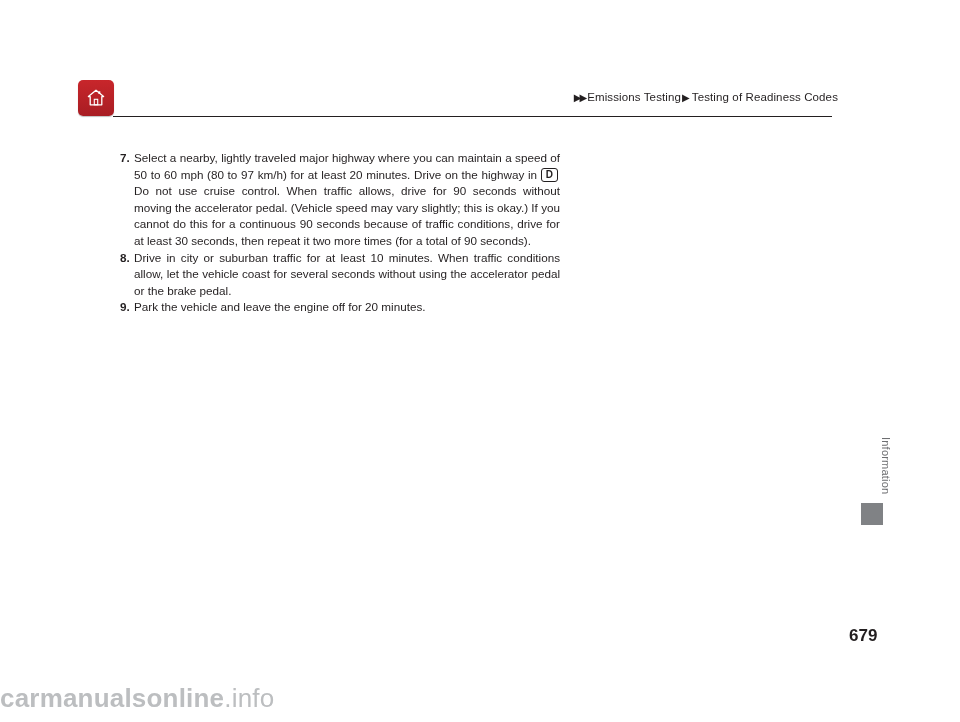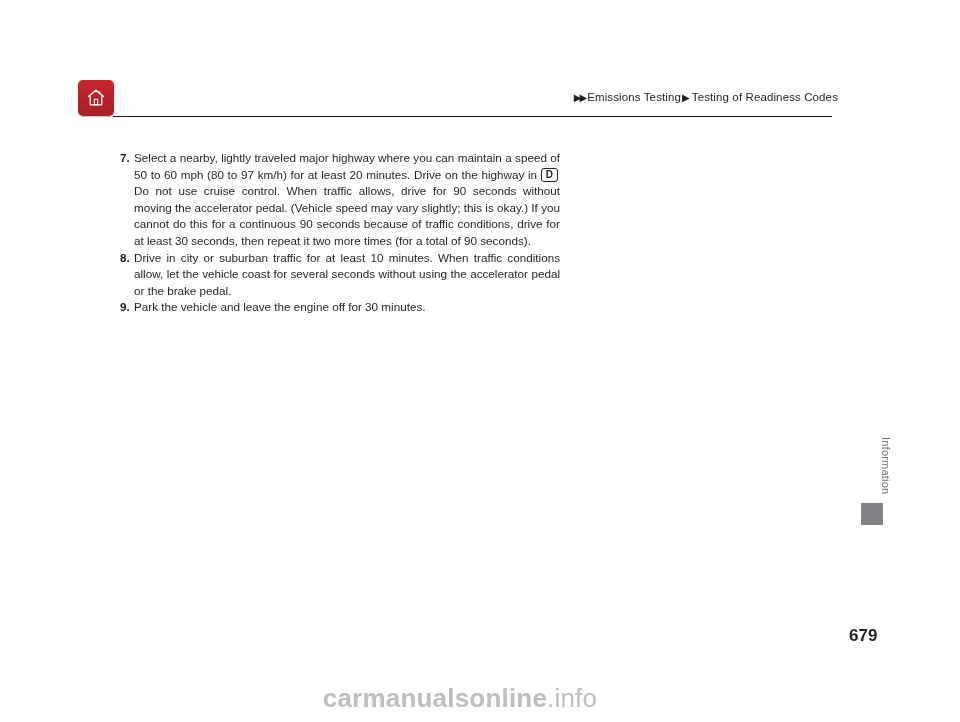--- a/index.html
+++ b/index.html
@@ -137,21 +137,21 @@
     color: #231f20;
     margin-top: 14px;
   }
 
   
   .watermark {
     position: absolute;
     left: 0;
     bottom: 8px;
     width: 920px;
-    text-align: center;
+    text-align: left;
     font-size: 26px;
     color: #bcbec0;
     letter-spacing: 0.2px;
   }
   .watermark .b { font-weight: bold; color: #bcbec0; }
 </style>
 </head>
 <body>
 
 <div class="page">
@@ -174,21 +174,21 @@
 
     <p class="step step-7">
       <span class="num">7.</span><span>Select a nearby, lightly traveled major highway where you can maintain a speed of 50 to 60 mph (80 to 97 km/h) for at least 20 minutes. Drive on the highway in </span><span class="dbadge">D</span><span> Do not use cruise control. When traffic allows, drive for 90 seconds without moving the accelerator pedal. (Vehicle speed may vary slightly; this is okay.) If you cannot do this for a continuous 90 seconds because of traffic conditions, drive for at least 30 seconds, then repeat it two more times (for a total of 90 seconds).</span>
     </p>
 
     <p class="step step-8">
       <span class="num">8.</span><span>Drive in city or suburban traffic for at least 10 minutes. When traffic conditions allow, let the vehicle coast for several seconds without using the accelerator pedal or the brake pedal.</span>
     </p>
 
     <p class="step step-9">
-      <span class="num">9.</span><span>Park the vehicle and leave the engine off for 30 minutes.</span>
+      <span class="num">9.</span><span>Park the vehicle and leave the engine off for 20 minutes.</span>
     </p>
 
   </div>
 
   <div class="side-label">Information</div>
   <div class="side-tab"></div>
 
   <div class="page-number">679</div>
 
   <div class="watermark">

